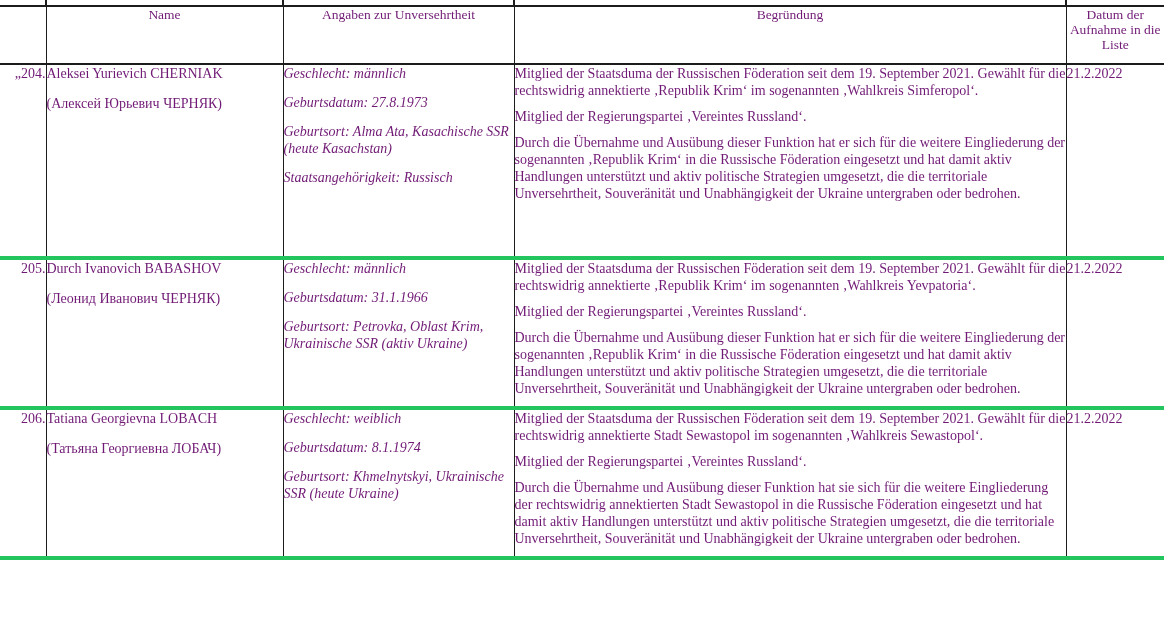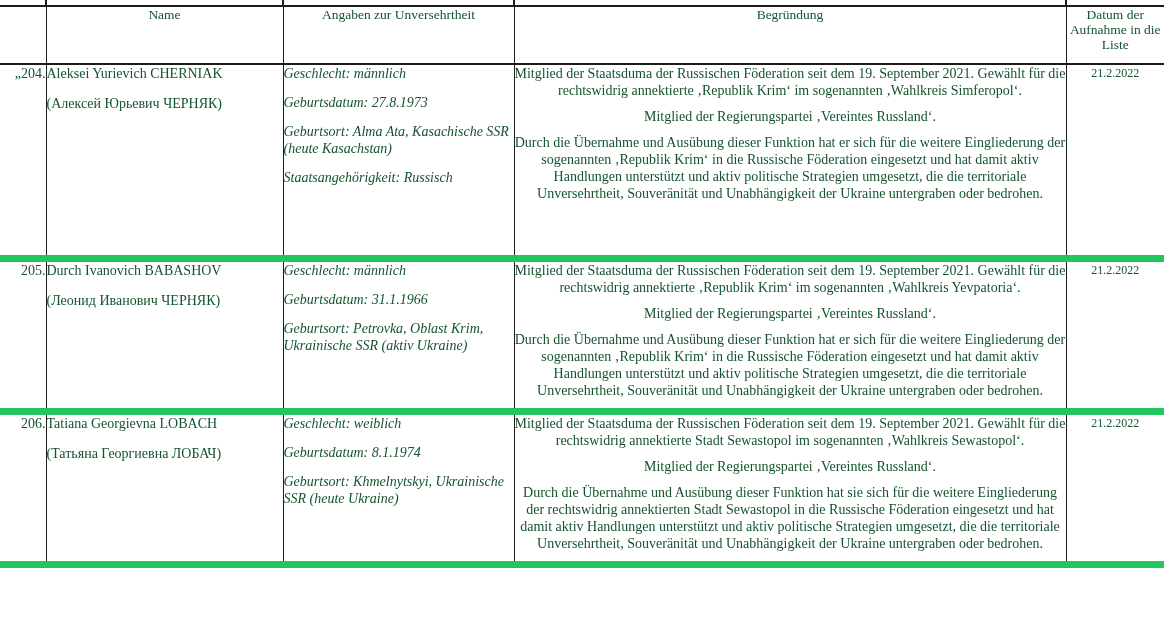--- a/index.html
+++ b/index.html
@@ -6,21 +6,21 @@
   html, body {
     margin: 0;
     padding: 0;
     background: #ffffff;
   }
   .page {
     position: relative;
     width: 1164px;
     height: 638px;
     background: #ffffff;
-    color: #14532d;
+    color: #701a75;
     font-family: "Liberation Serif", "DejaVu Serif", serif;
     overflow: hidden;
   }
   
   .tick {
     position: absolute;
     top: 0;
     width: 1.5px;
     height: 6px;
     background: #1c1c1c;
@@ -46,21 +46,21 @@
   thead th {
     border-top: 2px solid #1c1c1c;
     border-bottom: 2px solid #1c1c1c;
     vertical-align: middle;
     text-align: center;
     font-size: 13.5px;
     line-height: 15px;
     padding: 4px 4px;
   }
   tbody td {
-    border-bottom: 7px solid #22c55e;
+    border-bottom: 4px solid #22c55e;
   }
   
   th + th,
   td + td {
     border-left: 1.5px solid #1c1c1c;
   }
 
   td.num {
     text-align: right;
     padding: 9px 5px 0 2px;
@@ -76,29 +76,28 @@
     padding: 9px 8px 0 6px;
     font-size: 14px;
     line-height: 17px;
   }
   td.reasons {
     padding: 9px 8px 0 7px;
     font-size: 14px;
     line-height: 17px;
   }
   td.date {
-    text-align: center;
     padding: 9px 4px 0 4px;
-    font-size: 12px;
+    font-size: 14px;
     line-height: 17px;
   }
   td p { margin: 0; }
   td.name p   { margin-bottom: 13px; }
   td.ident p  { margin-bottom: 12px; font-style: italic; }
-  td.reasons p{ margin-bottom: 9px; text-align: center; }
+  td.reasons p{ margin-bottom: 9px; }
 </style>
 </head>
 <body>
 
 <div class="page">
 
   <div class="tick tick-1"></div>
   <div class="tick tick-2"></div>
   <div class="tick tick-3"></div>
   <div class="tick tick-4"></div>

